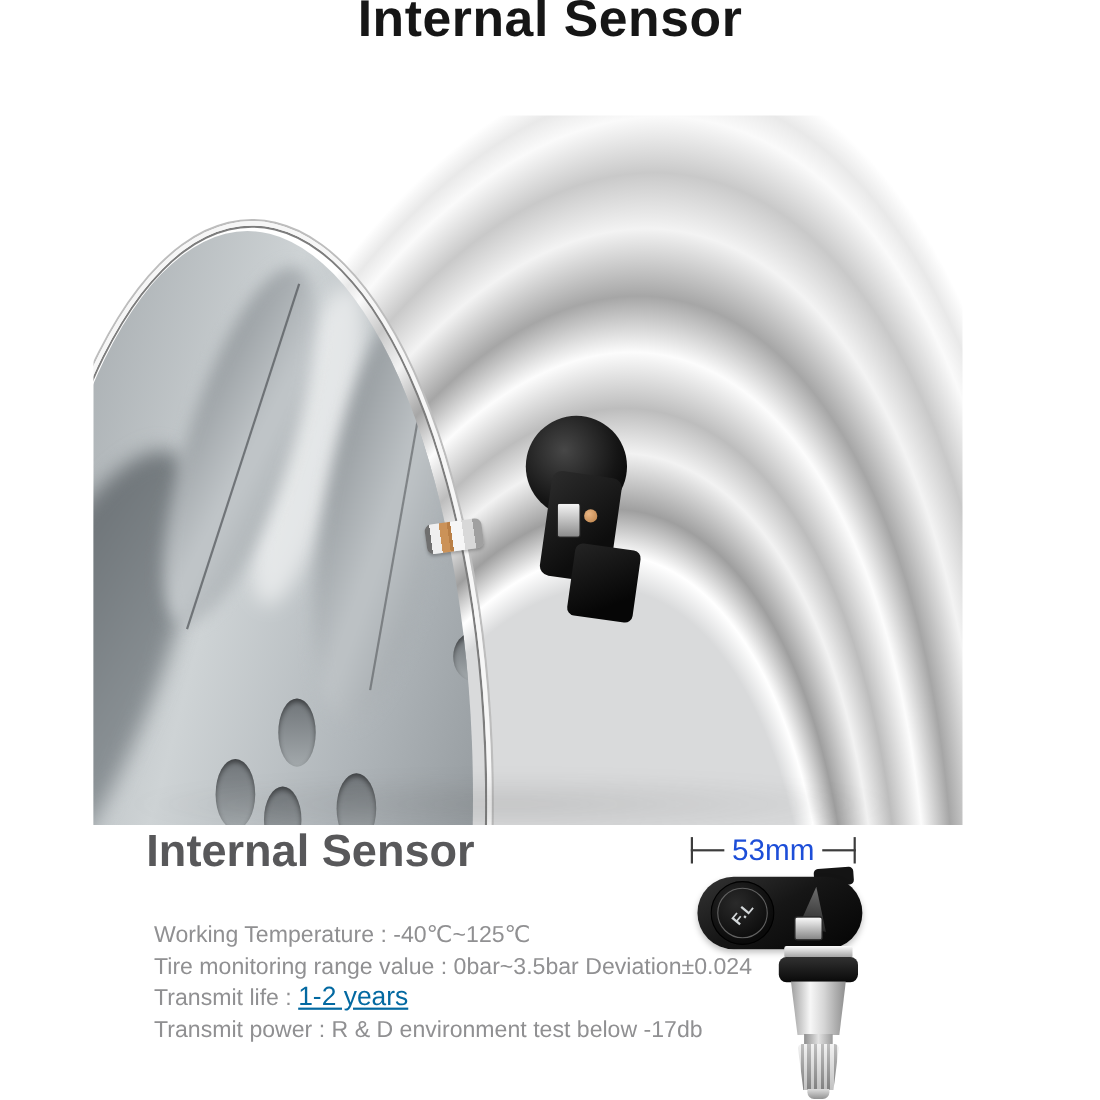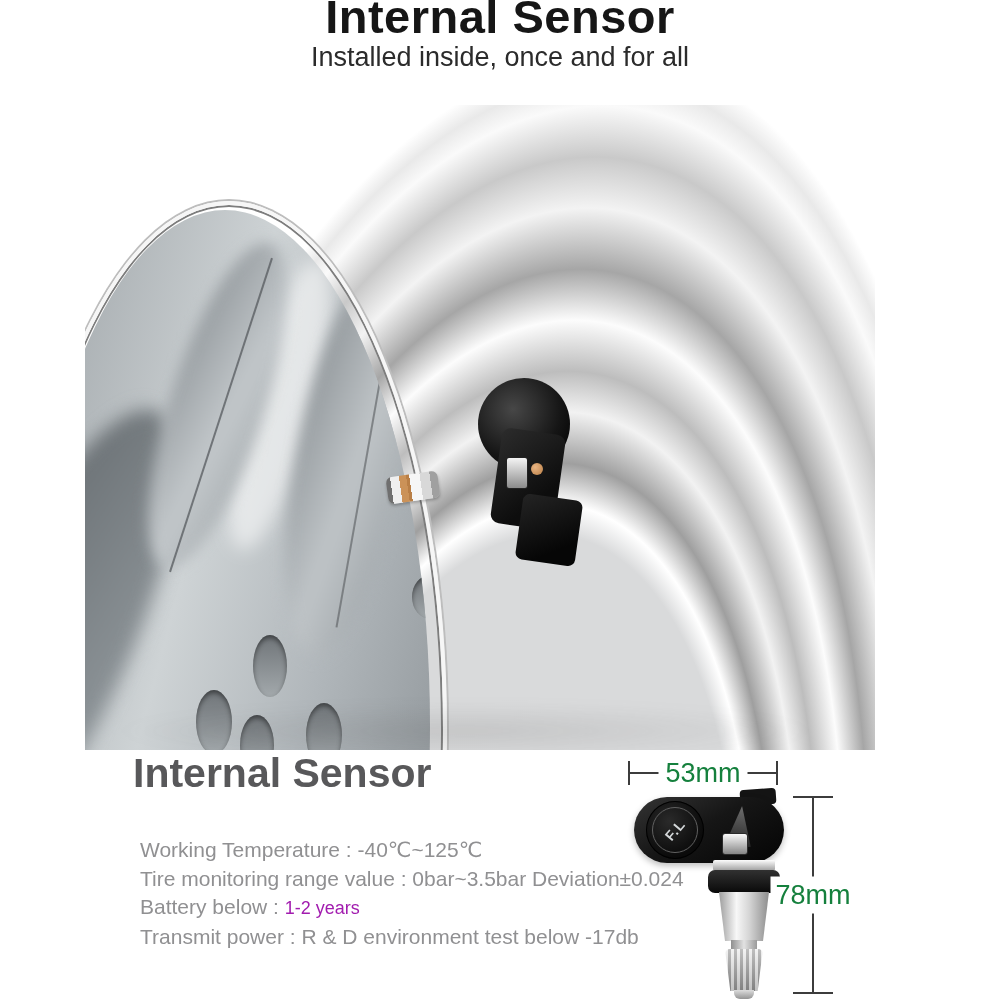--- a/index.html
+++ b/index.html
@@ -64,21 +64,21 @@
   .valve-stem-photo{left:302px;top:369px;width:52px;height:27px;border-radius:6px;
     transform:rotate(-8deg);
     background:linear-gradient(90deg,#6f6f6f 0 9%,#efefef 9% 26%,#cb9258 26% 40%,#b97f46 40% 46%,
       #f6f6f6 46% 66%,#d8d8d8 66% 85%,#a0a0a0 85%);
     box-shadow:0 2px 3px rgba(0,0,0,.25);}
 
   
   .details-heading{left:133px;top:750px;font-size:41px;font-weight:700;color:#58585a;}
   .specs{left:140px;top:836px;width:540px;}
   .spec-row{font-size:21px;line-height:28.5px;color:#909092;white-space:nowrap;}
-  .spec-em{font-size:18px;color:#a21caf;}
+  .spec-em{font-size:24px;color:#0369a1;text-decoration:underline;}
 
   
   .sensor-body{left:634px;top:797px;width:150px;height:66px;border-radius:33px;
     background:linear-gradient(150deg,#343434 0%,#161616 45%,#040404 100%);
     box-shadow:0 3px 6px rgba(0,0,0,.25);}
   .sensor-hump{left:740px;top:789px;width:36px;height:16px;border-radius:4px;
     background:#141414;transform:rotate(-4deg);}
   .sensor-disc{left:646px;top:801px;width:58px;height:58px;border-radius:50%;
     background:radial-gradient(circle at 40% 35%,#2a2a2a,#0a0a0a 70%);
     box-shadow:inset 0 0 0 1px #000;}
@@ -107,34 +107,33 @@
     clip-path:polygon(0 0,100% 0,86% 100%,14% 100%);}
   .valve-tip{left:734px;top:990px;width:20px;height:9px;border-radius:0 0 6px 6px;
     background:linear-gradient(180deg,#dddddd,#949494);}
 
   
   .dim-h{left:628px;top:761px;width:150px;height:24px;}
   .dim-h .line{position:absolute;left:0;top:11px;width:100%;height:2px;background:#3c3c3c;}
   .dim-h .tick-l,.dim-h .tick-r{position:absolute;top:0;width:2px;height:24px;background:#3c3c3c;}
   .dim-h .tick-l{left:0;} .dim-h .tick-r{right:0;}
   .dim-label{position:absolute;left:50%;top:50%;transform:translate(-50%,-50%);
-    background:#ffffff;padding:0 7px;font-size:27px;color:#15803d;white-space:nowrap;}
+    background:#ffffff;padding:0 7px;font-size:27px;color:#1d4ed8;white-space:nowrap;}
   .dim-v{left:793px;top:796px;width:40px;height:198px;}
   .dim-v .line{position:absolute;left:19px;top:0;width:2px;height:100%;background:#3c3c3c;}
   .dim-v .tick-t,.dim-v .tick-b{position:absolute;left:0;width:40px;height:2px;background:#3c3c3c;}
   .dim-v .tick-t{top:0;} .dim-v .tick-b{bottom:0;}
   .dim-v .dim-label{padding:3px 5px;}
 </style>
 </head>
 <body>
 
 <div class="canvas">
 
   <div class="abs page-title">Internal Sensor</div>
-  <div class="abs page-subtitle">Installed inside, once and for all</div>
 
   <svg class="abs signal-icon" width="64" height="66" viewBox="0 0 54 56">
     <path d="M20.5 36.3 A13 13 0 1 1 33.5 36.3" fill="none" stroke="#7d7d7d" stroke-width="3.4"></path>
     <circle cx="27" cy="25" r="4.6" fill="#7d7d7d"></circle>
     <rect x="25.4" y="28" width="3.2" height="19" fill="#7d7d7d"></rect>
     <rect x="19" y="45.5" width="16" height="3.2" fill="#7d7d7d"></rect>
   </svg>
 
   <div class="abs photo">
     <div class="abs rim-barrel"></div>
@@ -158,21 +157,21 @@
     <div class="abs tpms-bracket"></div>
     <div class="abs tpms-clamp"></div>
     <div class="abs tpms-copper-dot"></div>
     <div class="abs tpms-lower"></div>
   </div>
 
   <div class="abs details-heading">Internal Sensor</div>
   <div class="abs specs">
     <div class="spec-row">Working Temperature : -40℃~125℃</div>
     <div class="spec-row">Tire monitoring range value : 0bar~3.5bar Deviation±0.024</div>
-    <div class="spec-row"><span>Battery below : </span><span class="spec-em">1-2 years</span></div>
+    <div class="spec-row"><span>Transmit life : </span><span class="spec-em">1-2 years</span></div>
     <div class="spec-row">Transmit power : R &amp; D environment test below -17db</div>
   </div>
 
   <div class="abs sensor-hump"></div>
   <div class="abs sensor-body"></div>
   <div class="abs sensor-disc"></div>
   <div class="abs sensor-disc-ring"></div>
   <div class="abs sensor-marking">F.L</div>
   <div class="abs sensor-nub"></div>
   <div class="abs sensor-clamp"></div>
@@ -182,20 +181,14 @@
   <div class="abs valve-neck"></div>
   <div class="abs valve-nut"></div>
   <div class="abs valve-tip"></div>
 
   <div class="abs dim-h">
     <div class="line"></div>
     <div class="tick-l"></div>
     <div class="tick-r"></div>
     <span class="dim-label">53mm</span>
   </div>
-  <div class="abs dim-v">
-    <div class="line"></div>
-    <div class="tick-t"></div>
-    <div class="tick-b"></div>
-    <span class="dim-label">78mm</span>
-  </div>
 
 </div>
 
 </body></html>

